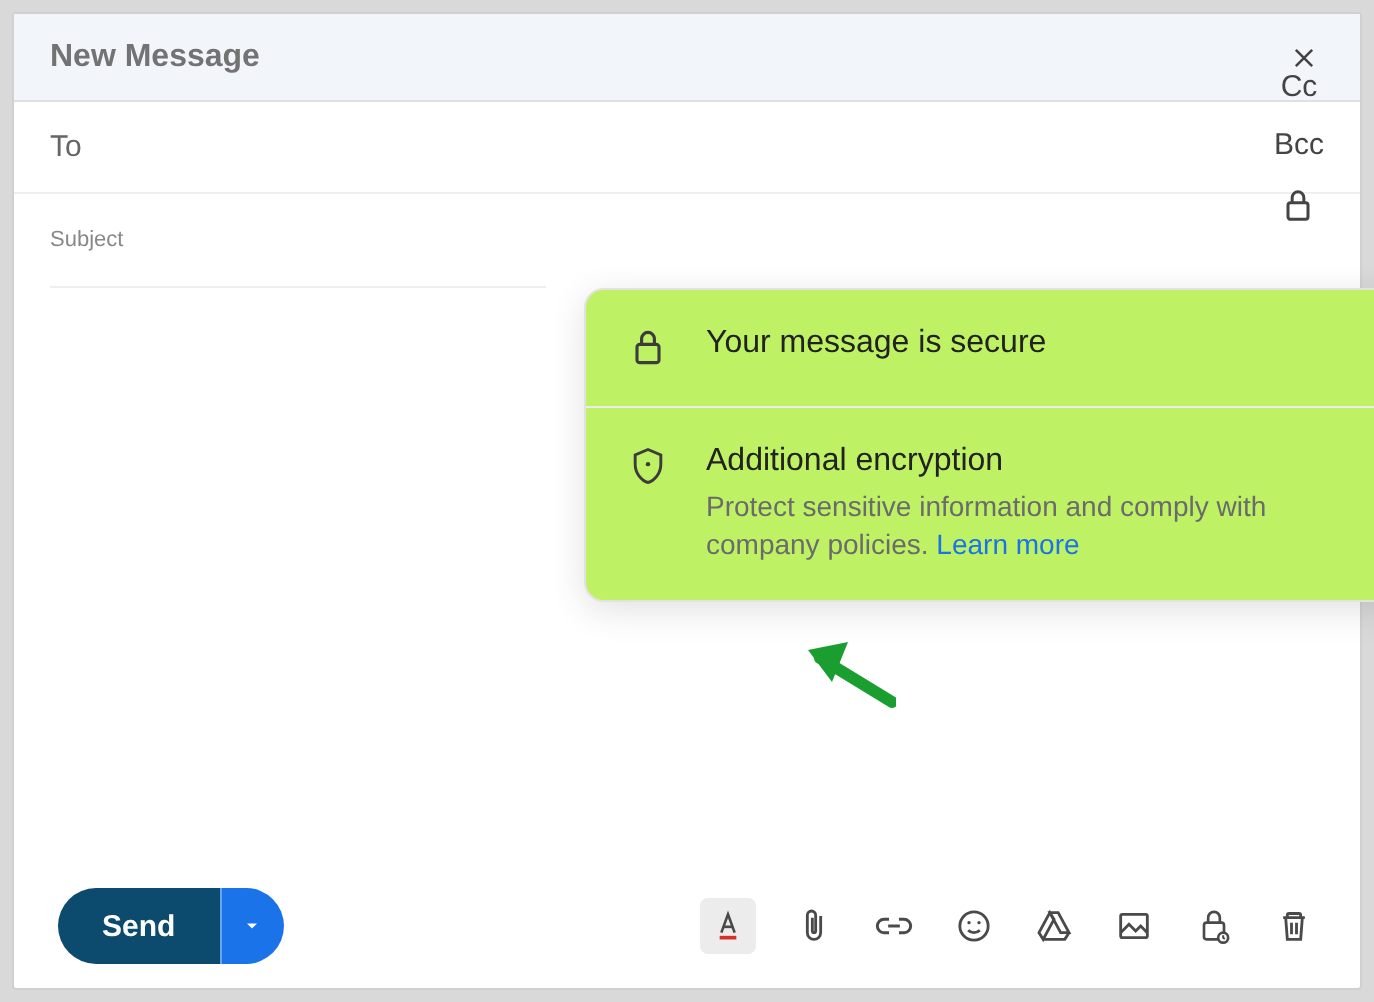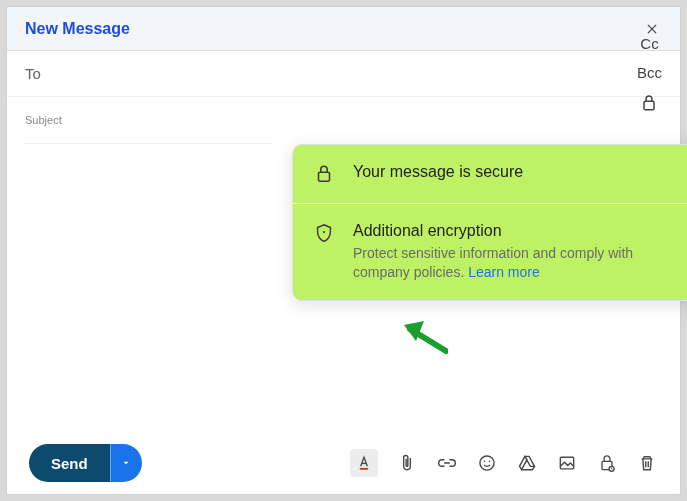--- a/index.html
+++ b/index.html
@@ -1,19 +1,19 @@
 <!DOCTYPE html>
 <html><head>
 <meta charset="utf-8">
 <style>
   * { box-sizing: border-box; margin: 0; padding: 0; font-family: Arial, "Helvetica Neue", Helvetica, sans-serif; }
   body { background: #d9d9d9; width: 687px; height: 501px; overflow: hidden; padding: 6px; }
   .frame { background: #fff; border: 1px solid #d0d0d0; width: 100%; height: 100%; border-radius: 2px; position: relative; display: flex; flex-direction: column; }
   .titlebar { background: #f2f5fa; height: 44px; display: flex; align-items: center; padding: 0 18px; border-bottom: 1px solid #e0e0e0; }
-  .titlebar .title { font-size: 16px; font-weight: 600; color: #1d4ed8; flex: 1; }
+  .titlebar .title { font-size: 16px; font-weight: 600; color: #737373; flex: 1; }
   .close-x { width: 20px; height: 20px; display: flex; align-items: center; justify-content: center; color: #444; cursor: pointer; }
   .close-x svg { width: 14px; height: 14px; }
 
   .row { display: flex; align-items: center; padding: 0 18px; height: 46px; border-bottom: 1px solid #efefef; }
   .row.to .lbl { color: #666; font-size: 15px; flex: 1; }
   .row.to .right { display: flex; align-items: center; gap: 12px; color: #444; font-size: 15px; flex-direction: column; }
   .row.to .cc, .row.to .bcc { cursor: pointer; }
   .lock-top { width: 20px; height: 20px; display: flex; align-items: center; justify-content: center; color: #444; cursor: pointer; }
 
   .row.subj { border-bottom: none; }

